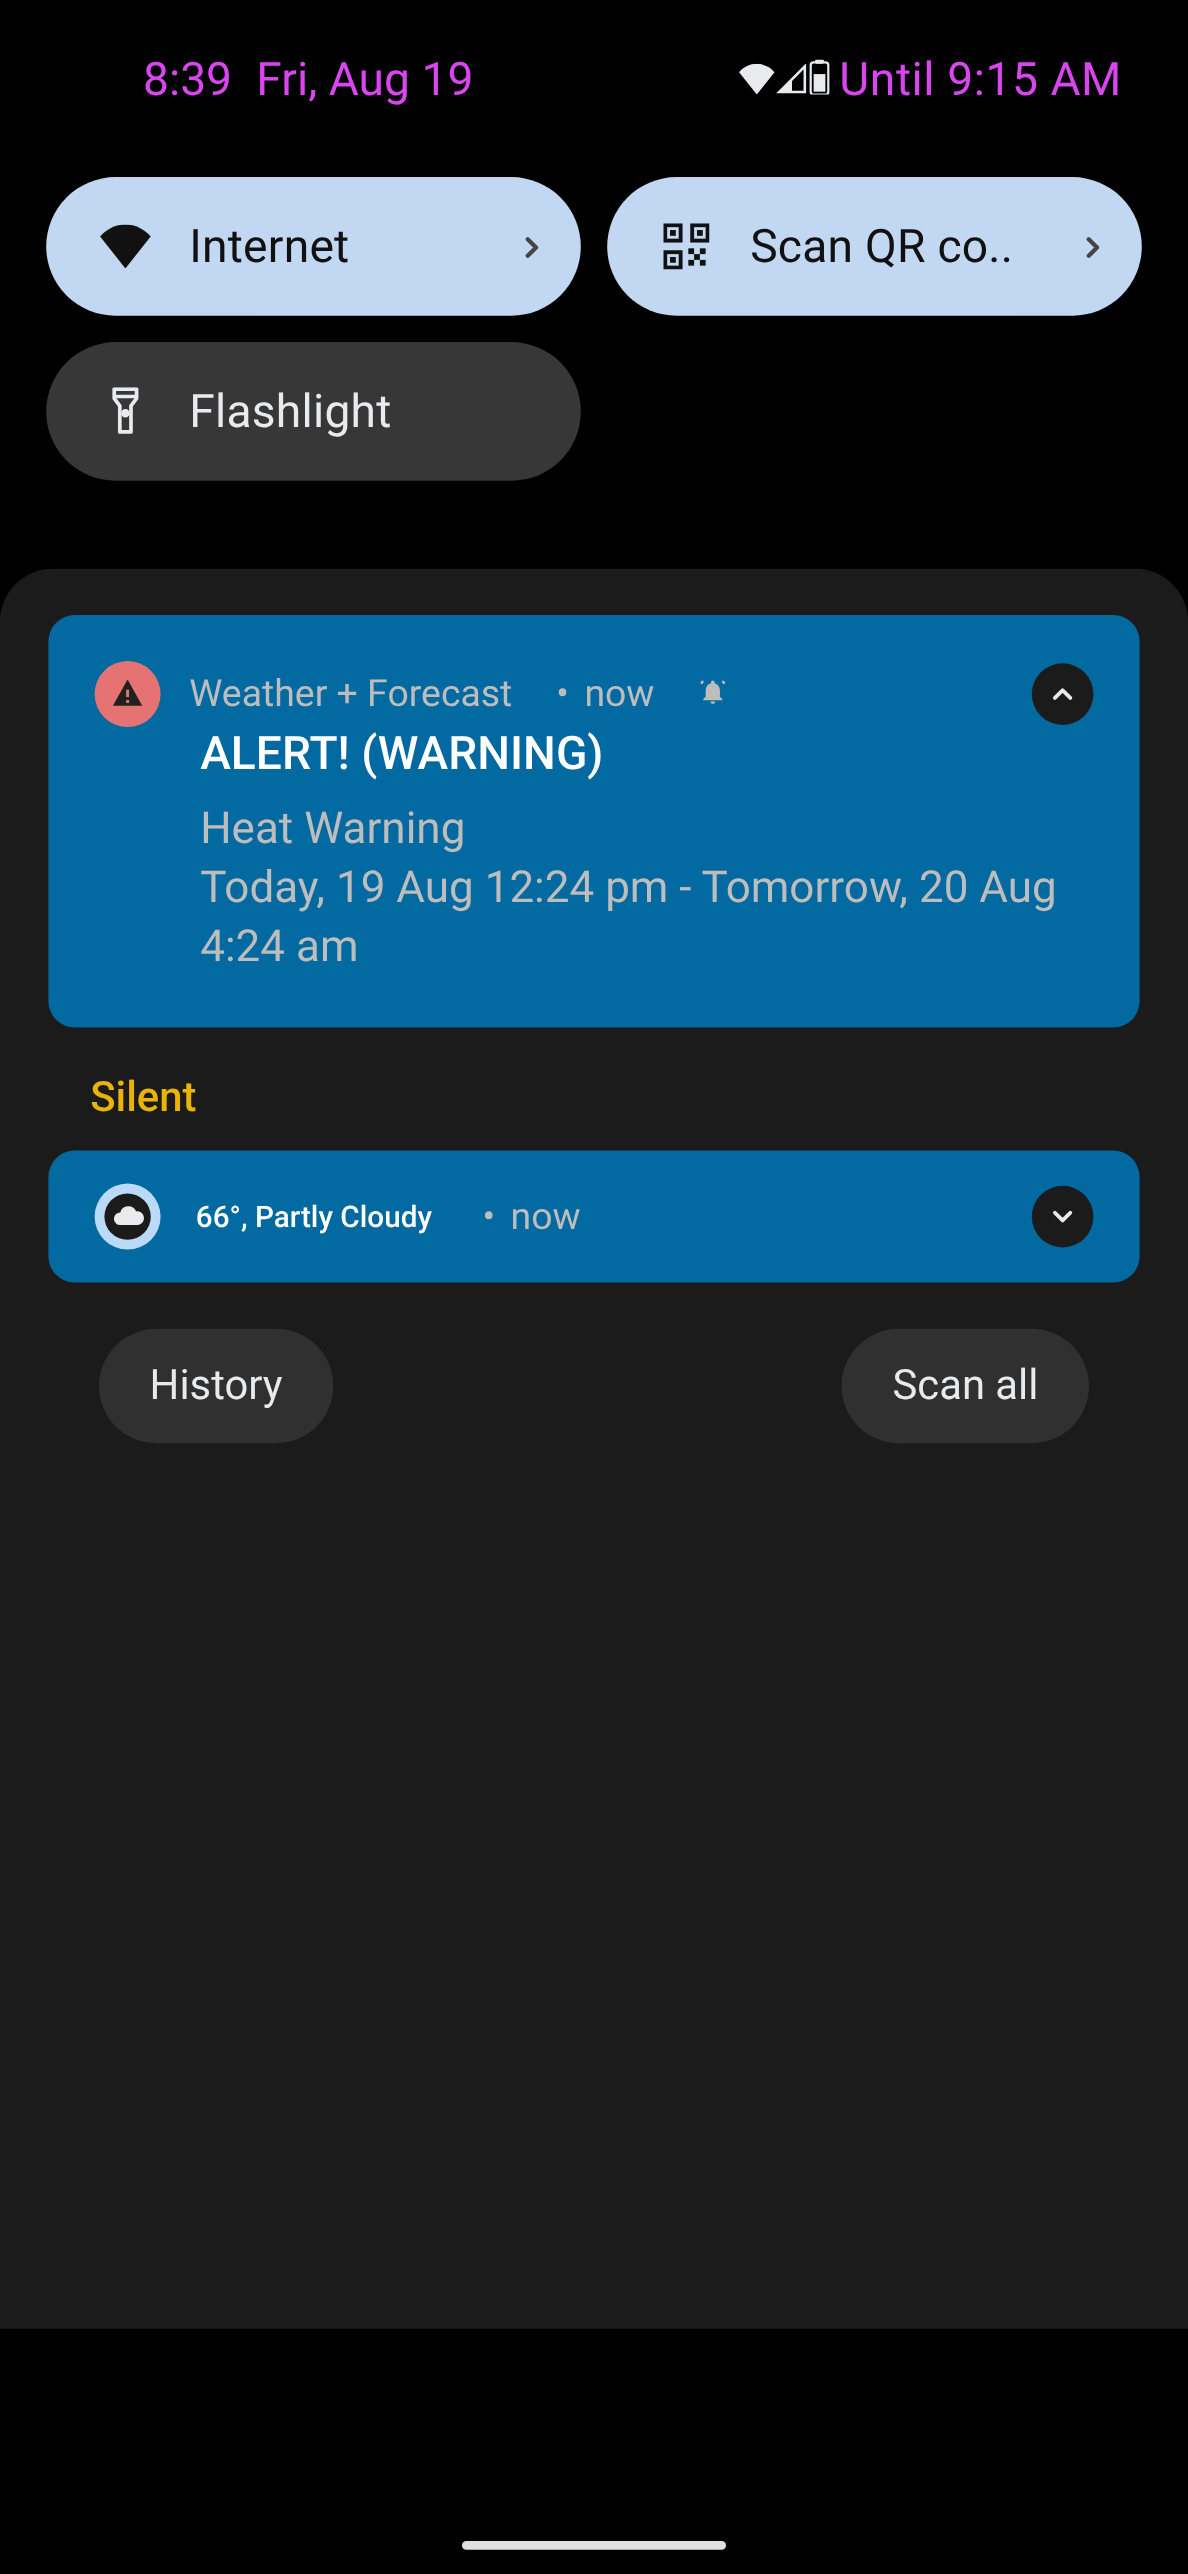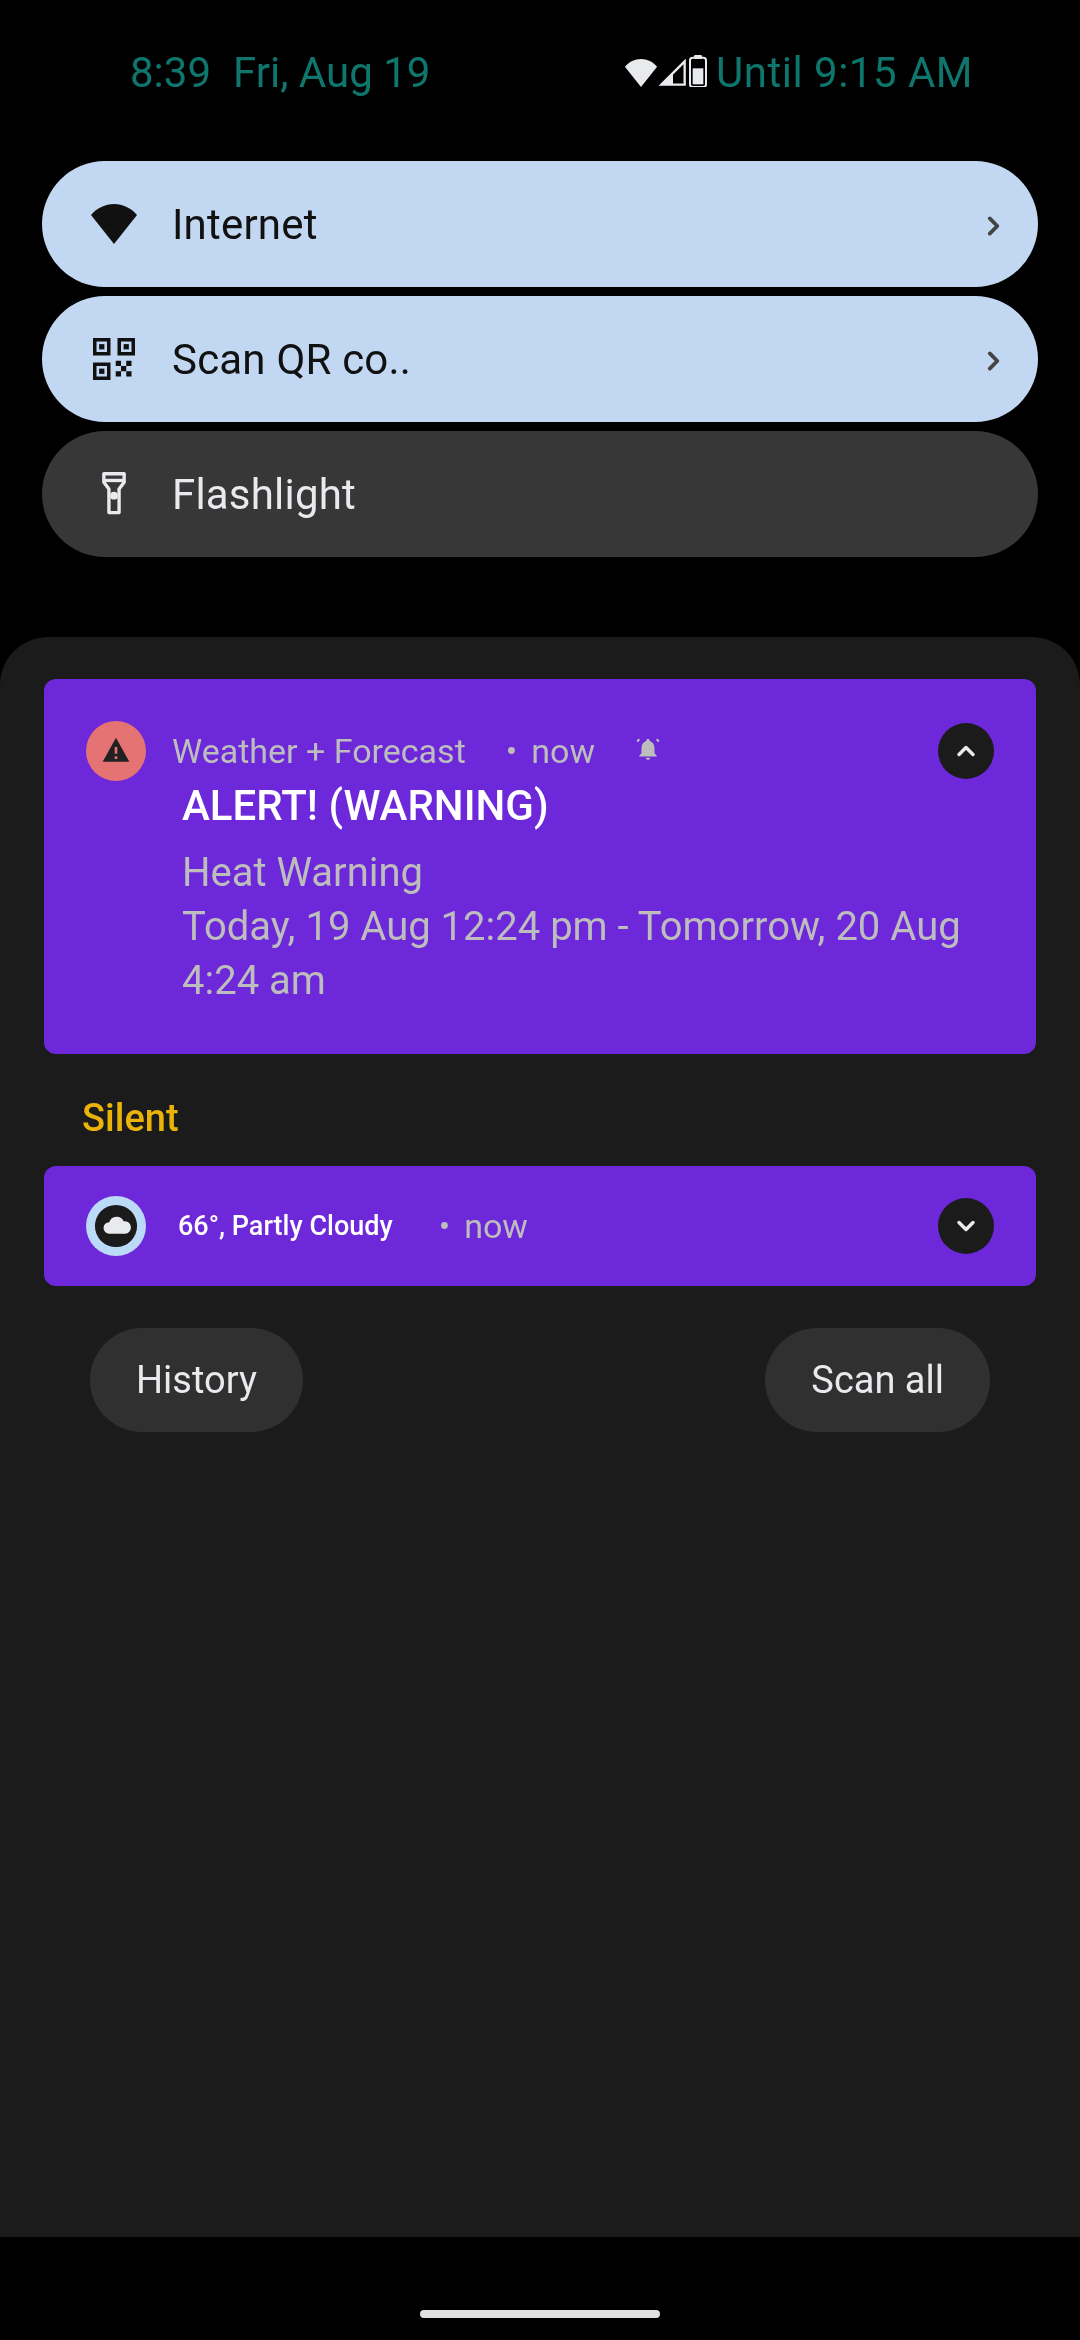--- a/index.html
+++ b/index.html
@@ -1,37 +1,37 @@
 <!DOCTYPE html>
 <html><head>
 <meta charset="utf-8">
 <style>
   * { box-sizing: border-box; margin: 0; padding: 0; }
   html, body { width: 1080px; height: 2340px; background: #000; font-family: Roboto, "Segoe UI", Arial, sans-serif; color: #e8eaed; overflow: hidden; }
   
   
-  .status-bar { display: flex; justify-content: space-between; align-items: center; padding: 48px 107px 0 130px; font-size: 42px; font-weight: 400; color: #0f766e; }
+  .status-bar { display: flex; justify-content: space-between; align-items: center; padding: 48px 60px 0 130px; font-size: 42px; font-weight: 400; color: #d946ef; }
   .status-left { display: flex; gap: 22px; align-items: center; }
   .status-right { display: flex; align-items: center; }
   .status-right .label { margin-left: 8px; letter-spacing: 0.5px; }
   
   
-  .qs-grid { margin: 64px 42px 0 42px; display: grid; grid-template-columns: 1fr; gap: 9px; }
+  .qs-grid { margin: 64px 42px 0 42px; display: grid; grid-template-columns: 1fr 1fr; gap: 24px; }
   .qs-tile { height: 126px; border-radius: 63px; display: flex; align-items: center; padding: 0 32px 0 44px; font-size: 42px; cursor: pointer; }
   .qs-tile.active { background: #c2d7f2; color: #111; }
   .qs-tile.inactive { background: #373737; color: #e8eaed; }
   .qs-tile .tile-icon { width: 56px; display:flex; align-items:center; justify-content:center; flex-shrink:0; }
   .qs-tile .tile-label { flex: 1; margin-left: 30px; white-space: nowrap; overflow: hidden; text-overflow: ellipsis; letter-spacing: 0.2px; }
   .qs-tile .tile-chevron { flex-shrink: 0; margin-left: 8px; }
   
   
   .shade { margin: 80px 0 0 0; background: #1b1b1b; border-radius: 48px 48px 0 0; padding: 42px 0 0 0; min-height: 1600px; }
   
   
-  .notif-card { background: #6d28d9; border-radius: 12px; margin: 0 44px 42px 44px; padding: 42px 42px 46px 42px; cursor: pointer; }
+  .notif-card { background: #0369a1; border-radius: 24px; margin: 0 44px 42px 44px; padding: 42px 42px 46px 42px; cursor: pointer; }
   .notif-header { display: flex; align-items: center; gap: 26px; }
   .app-icon-alert { width: 60px; height: 60px; border-radius: 50%; background: #e57373; display: flex; align-items: center; justify-content: center; flex-shrink:0; }
   .app-icon-weather { width: 60px; height: 60px; border-radius: 50%; background: #bbdaf7; display: flex; align-items: center; justify-content: center; flex-shrink:0; }
   .app-name { color: #bdbdbd; font-size: 34px; }
   .notif-dot::before { content: "•"; margin: 0 14px; color: #bdbdbd; }
   .notif-time { color: #bdbdbd; font-size: 34px; }
   .notif-bell { margin-left: 14px; color: #bdbdbd; }
   .notif-toggle { margin-left: auto; width: 56px; height: 56px; border-radius: 50%; background: #1b1b1b; display:flex; align-items:center; justify-content:center; cursor:pointer; }
   .notif-title { margin-left: 96px; font-size: 42px; font-weight: 500; color: #fff; }
   .notif-body { margin-top: 16px; margin-left: 96px; font-size: 40px; color: #bdbdbd; line-height: 1.35; }

